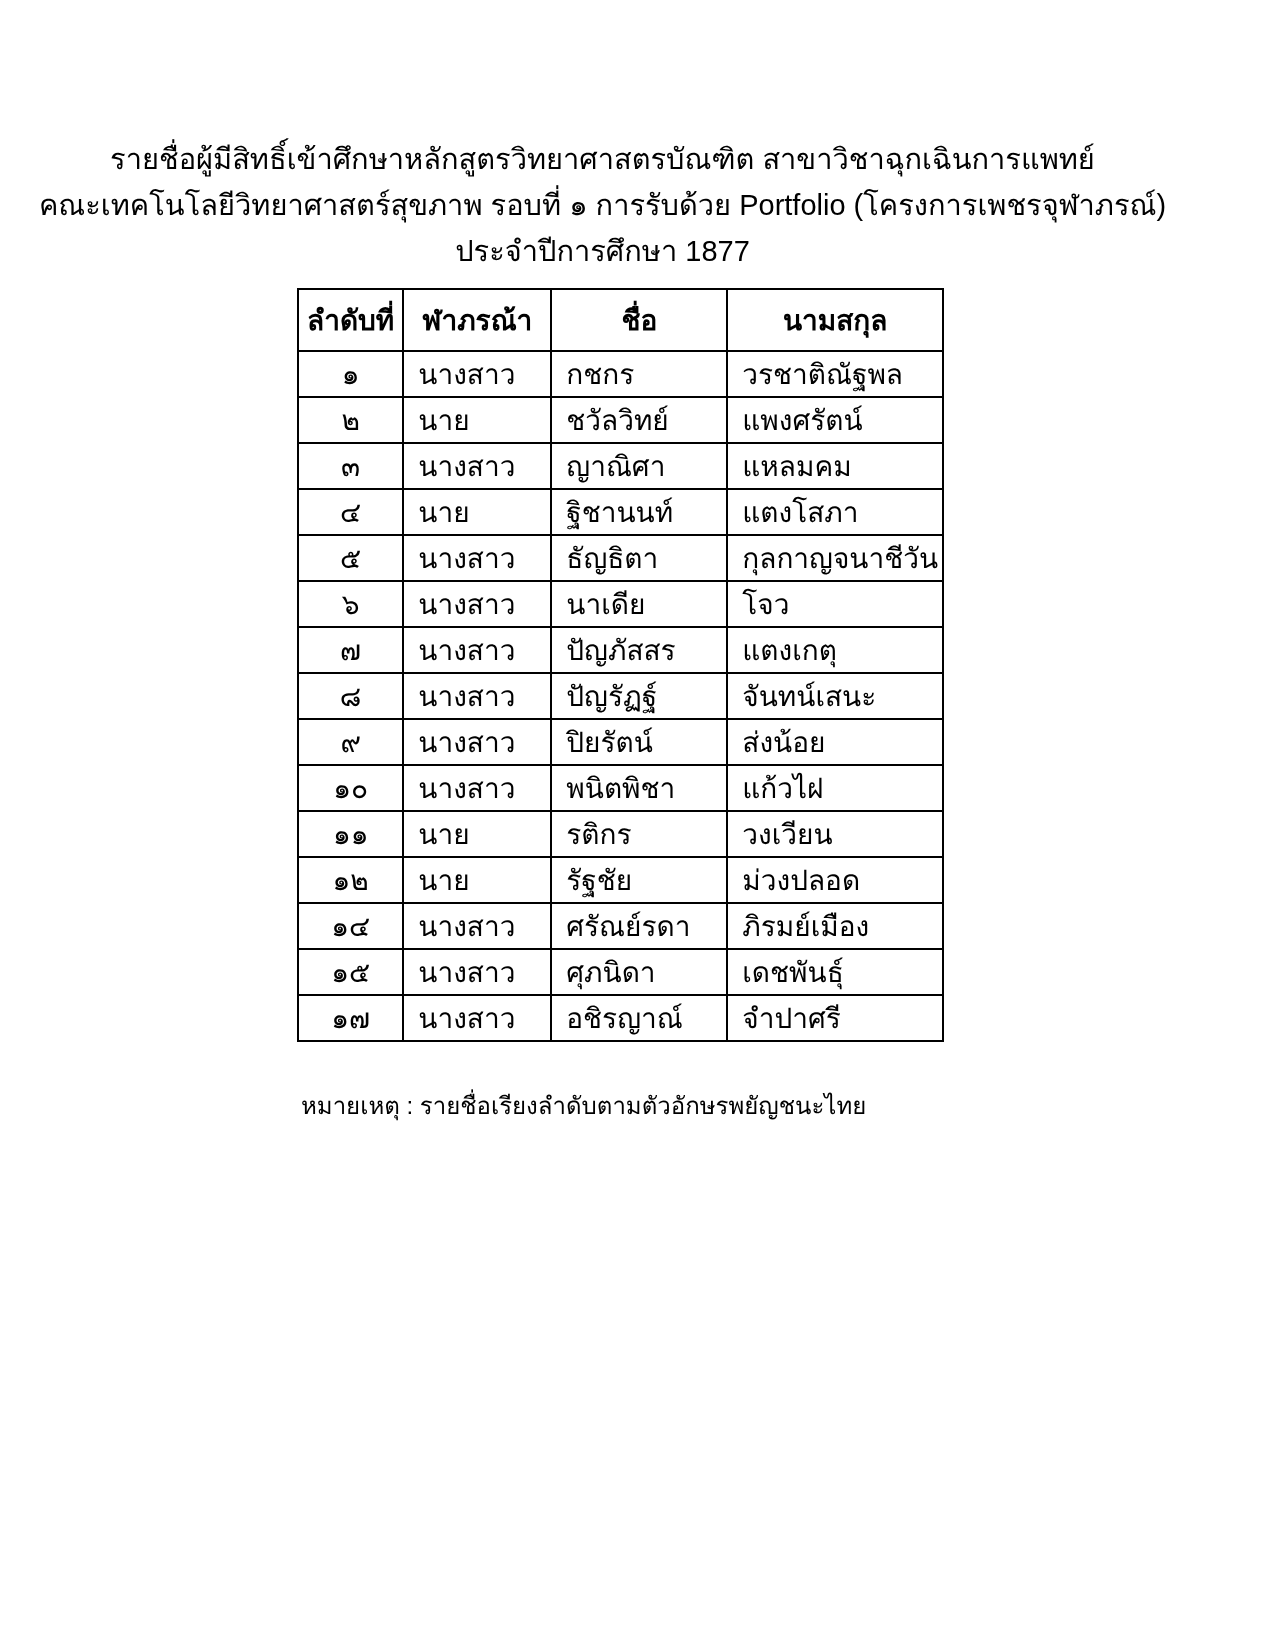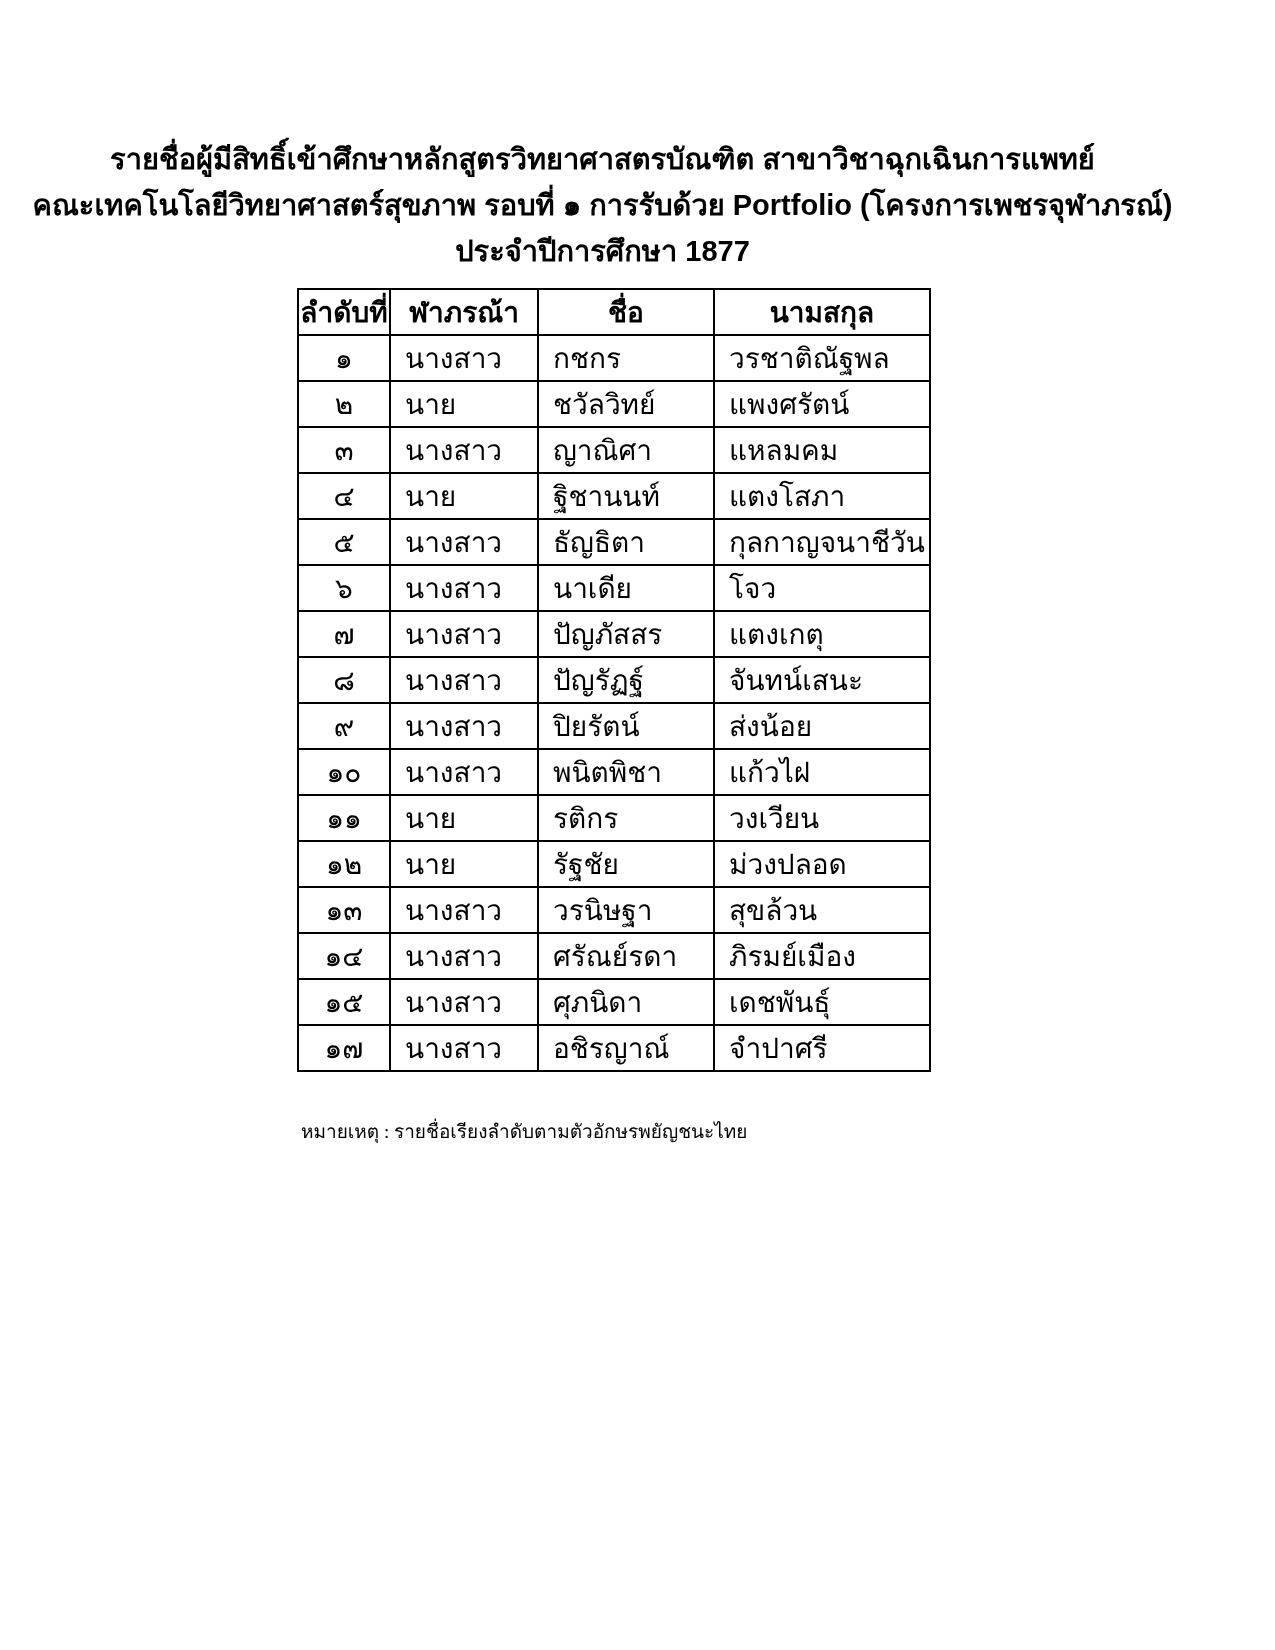--- a/index.html
+++ b/index.html
@@ -13,61 +13,60 @@
     font-family: "Liberation Sans", "DejaVu Sans", sans-serif;
     overflow: hidden;
   }
   .title-wrap {
     padding-top: 136px;
     width: 1205px;
     text-align: center;
   }
   .title-line {
     font-size: 29px;
-    font-weight: bold;
+    font-weight: normal;
     line-height: 46px;
     white-space: nowrap;
   }
   table.student-table {
     border-collapse: collapse;
     table-layout: fixed;
     margin: 14px 0 0 297px;
   }
   .student-table th, .student-table td {
     border: 2px solid #000000;
     font-size: 28px;
     overflow: hidden;
     white-space: nowrap;
   }
   .student-table th {
     height: 44px;
     font-weight: bold;
     text-align: center;
-    padding: 0;
+    padding: 8px;
     border-radius: 8px;
   }
   .student-table td {
     height: 41.5px;
     text-align: left;
     padding: 0 4px 0 14px;
     font-weight: normal;
   }
   .student-table td.cell-no {
     text-align: center;
     padding: 0;
   }
   .col-no     { width: 92px; }
   .col-prefix { width: 148px; }
   .col-first  { width: 176px; }
   .col-last   { width: 210px; }
   .footnote {
     margin: 44px 0 0 301px;
-    font-size: 19px;
+    font-size: 24px;
     white-space: nowrap;
-    font-family: Liberation Serif, serif;
   }
 </style>
 </head>
 <body>
 
 <div class="page">
 
   <div class="title-wrap">
     <div class="title-line">รายชื่อผู้มีสิทธิ์เข้าศึกษาหลักสูตรวิทยาศาสตรบัณฑิต สาขาวิชาฉุกเฉินการแพทย์</div>
     <div class="title-line">คณะเทคโนโลยีวิทยาศาสตร์สุขภาพ รอบที่ ๑ การรับด้วย Portfolio (โครงการเพชรจุฬาภรณ์)</div>
@@ -156,26 +155,20 @@
           <td>รติกร</td>
           <td>วงเวียน</td>
         </tr>
         <tr>
           <td class="cell-no">๑๒</td>
           <td>นาย</td>
           <td>รัฐชัย</td>
           <td>ม่วงปลอด</td>
         </tr>
         <tr>
-          <td class="cell-no">๑๓</td>
-          <td>นางสาว</td>
-          <td>วรนิษฐา</td>
-          <td>สุขล้วน</td>
-        </tr>
-        <tr>
           <td class="cell-no">๑๔</td>
           <td>นางสาว</td>
           <td>ศรัณย์รดา</td>
           <td>ภิรมย์เมือง</td>
         </tr>
         <tr>
           <td class="cell-no">๑๕</td>
           <td>นางสาว</td>
           <td>ศุภนิดา</td>
           <td>เดชพันธุ์</td>

